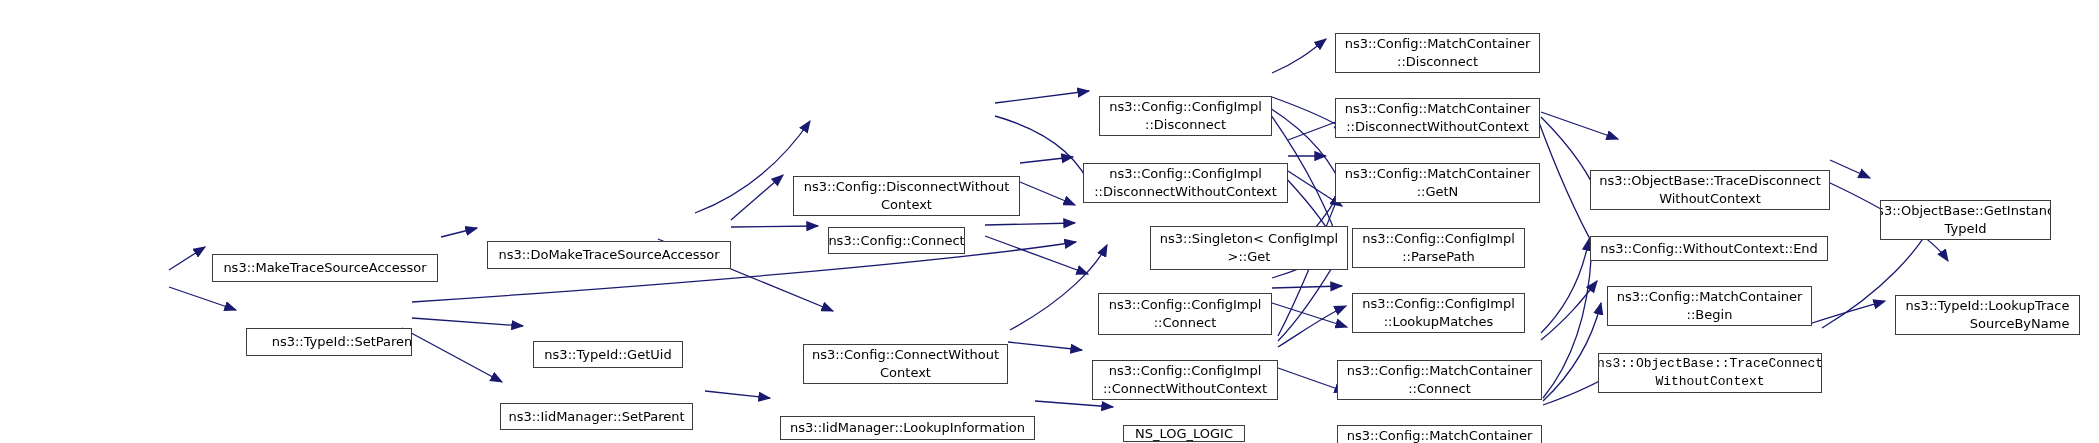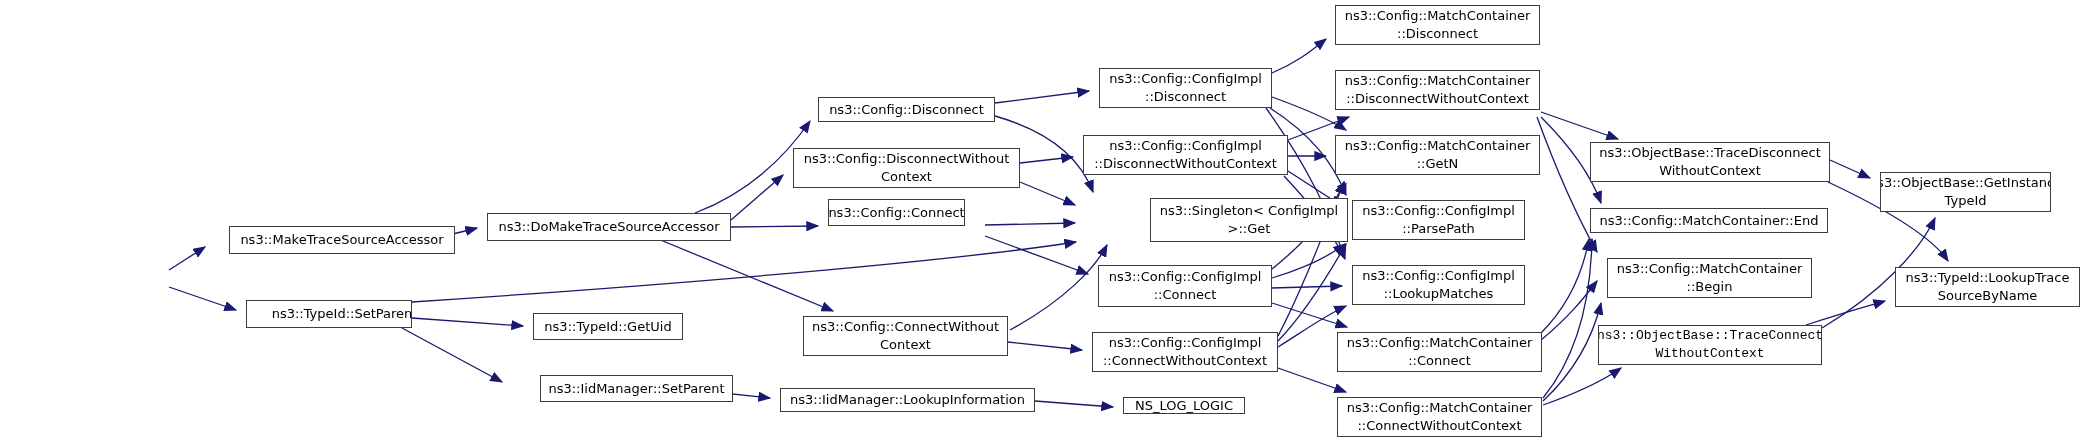--- a/index.html
+++ b/index.html
@@ -23,20 +23,21 @@
     color: #000000;
     font-size: 13px;
     line-height: 1.35;
     display: flex;
     align-items: center;
     justify-content: center;
     text-align: center;
     white-space: pre-line;
     cursor: pointer;
     overflow: hidden;
+    margin-top: 28px;
   }
   .node.root {
     background: #bfbfbf;
     border: 2px solid #000000;
     font-weight: normal;
   }
 </style>
 </head>
 <body>
 
@@ -90,26 +91,25 @@
       <path d="M1541,340 C1568,318 1584,298 1597,281" fill="none" stroke="#191970" stroke-width="1.3" marker-end="url(#arrow)"></path>
       <path d="M1543,398 C1582,350 1591,290 1592,239" fill="none" stroke="#191970" stroke-width="1.3" marker-end="url(#arrow)"></path>
       <path d="M1543,401 C1574,372 1592,340 1601,303" fill="none" stroke="#191970" stroke-width="1.3" marker-end="url(#arrow)"></path>
       <path d="M1543,405 C1580,392 1604,380 1621,368" fill="none" stroke="#191970" stroke-width="1.3" marker-end="url(#arrow)"></path>
       <path d="M1830,160 L1870,178" fill="none" stroke="#191970" stroke-width="1.3" marker-end="url(#arrow)"></path>
       <path d="M1828,182 C1896,214 1934,240 1948,261" fill="none" stroke="#191970" stroke-width="1.3" marker-end="url(#arrow)"></path>
       <path d="M1822,328 C1882,292 1920,250 1935,218" fill="none" stroke="#191970" stroke-width="1.3" marker-end="url(#arrow)"></path>
       <path d="M1806,325 C1846,312 1868,306 1885,301" fill="none" stroke="#191970" stroke-width="1.3" marker-end="url(#arrow)"></path>
     </svg>
 
-    <div class="node" style="left: 229px; top: 226px; width: 226px; height: 28px;">ns3::MakeTraceSourceAccessor</div>
+    <div class="node" style="left: 212px; top: 226px; width: 226px; height: 28px;">ns3::MakeTraceSourceAccessor</div>
     <div class="node" style="left: 246px; top: 300px; width: 166px; height: 28px; padding-left: 31px;">ns3::TypeId::SetParent</div>
     <div class="node" style="left: 487px; top: 213px; width: 244px; height: 28px;">ns3::DoMakeTraceSourceAccessor</div>
     <div class="node" style="left: 533px; top: 313px; width: 150px; height: 27px;">ns3::TypeId::GetUid</div>
-    <div class="node" style="left: 540px; top: 375px; width: 193px; height: 27px;">ns3::IidManager::SetParent</div>
-    <div class="node" style="left: 818px; top: 97px; width: 177px; height: 25px;">ns3::Config::Disconnect</div>
+    <div class="node" style="left: 500px; top: 375px; width: 193px; height: 27px;">ns3::IidManager::SetParent</div>
     <div class="node" style="left: 793px; top: 148px; width: 227px; height: 40px;">ns3::Config::DisconnectWithout
 Context</div>
     <div class="node" style="left: 828px; top: 199px; width: 137px; height: 27px;">ns3::Config::Connect</div>
     <div class="node" style="left: 803px; top: 316px; width: 205px; height: 40px;">ns3::Config::ConnectWithout
 Context</div>
     <div class="node" style="left: 780px; top: 388px; width: 255px; height: 24px;">ns3::IidManager::LookupInformation</div>
     <div class="node" style="left: 1099px; top: 68px; width: 173px; height: 40px;">ns3::Config::ConfigImpl
 ::Disconnect</div>
     <div class="node" style="left: 1083px; top: 135px; width: 205px; height: 40px;">ns3::Config::ConfigImpl
 ::DisconnectWithoutContext</div>
@@ -129,22 +129,22 @@
     <div class="node" style="left: 1352px; top: 200px; width: 173px; height: 40px;">ns3::Config::ConfigImpl
 ::ParsePath</div>
     <div class="node" style="left: 1352px; top: 265px; width: 173px; height: 40px;">ns3::Config::ConfigImpl
 ::LookupMatches</div>
     <div class="node" style="left: 1337px; top: 332px; width: 205px; height: 40px;">ns3::Config::MatchContainer
 ::Connect</div>
     <div class="node" style="left: 1337px; top: 397px; width: 205px; height: 40px;">ns3::Config::MatchContainer
 ::ConnectWithoutContext</div>
     <div class="node" style="left: 1590px; top: 142px; width: 240px; height: 40px;">ns3::ObjectBase::TraceDisconnect
 WithoutContext</div>
-    <div class="node" style="left: 1590px; top: 208px; width: 238px; height: 25px;">ns3::Config::MatchContainer::End</div>
+    <div class="node" style="left: 1590px; top: 208px; width: 238px; height: 25px;">ns3::Config::WithoutContext::End</div>
     <div class="node" style="left: 1607px; top: 258px; width: 205px; height: 40px;">ns3::Config::MatchContainer
 ::Begin</div>
     <div class="node" style="left: 1598px; top: 325px; width: 224px; height: 40px; font-family: Liberation Mono, monospace;">ns3::ObjectBase::TraceConnect
 WithoutContext</div>
     <div class="node" style="left: 1880px; top: 172px; width: 171px; height: 40px;">ns3::ObjectBase::GetInstance
 TypeId</div>
-    <div class="node" style="left: 1895px; top: 267px; width: 185px; height: 40px;">ns3::TypeId::LookupTrace
+    <div class="node" style="left: 1895px; top: 267px; width: 185px; height: 40px; text-align: right;">ns3::TypeId::LookupTrace
 SourceByName</div>
   </div>
 
 </body></html>

